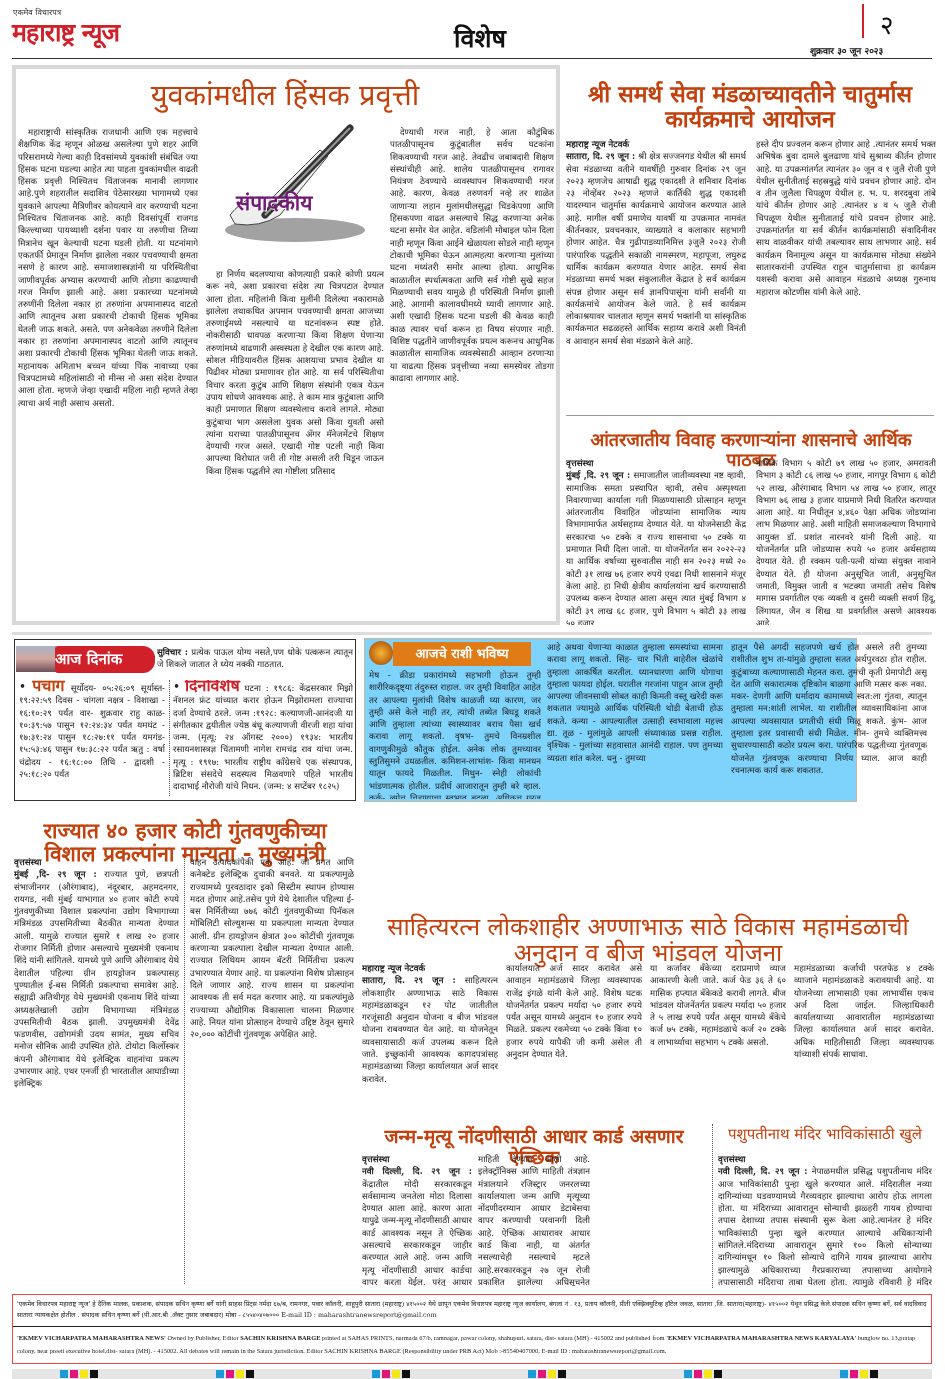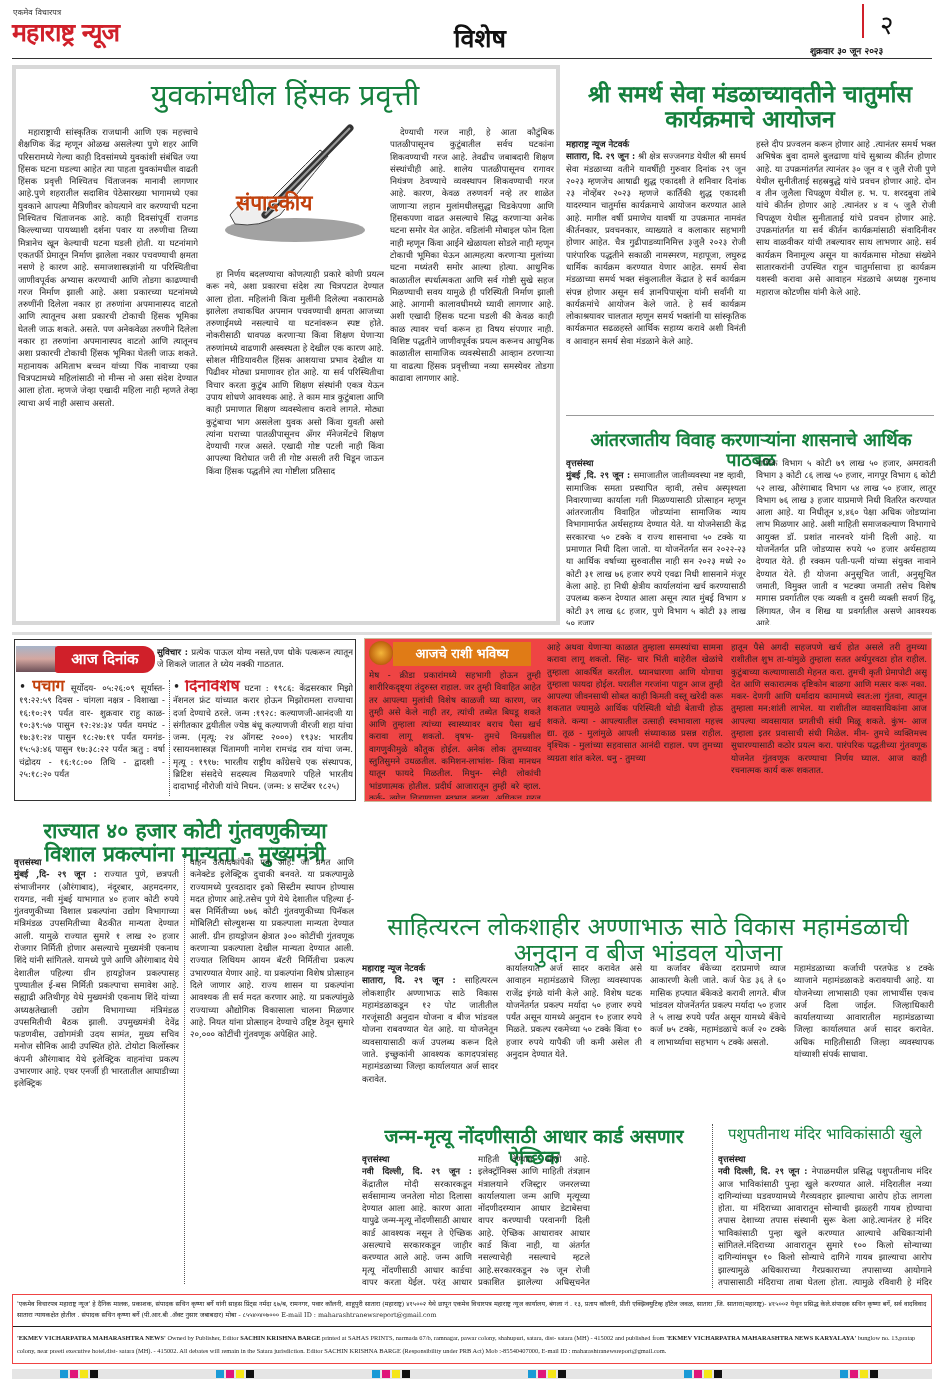--- a/index.html
+++ b/index.html
@@ -1,21 +1,21 @@
 <!DOCTYPE html>
 <html><head>
 <meta charset="utf-8">
 <style>
 *{box-sizing:border-box;margin:0;padding:0}
 html,body{width:945px;height:1379px;background:#fff;overflow:hidden}
 body{font-family:"DejaVu Serif",serif;color:#111;position:relative}
 .abs{position:absolute}
 .txt{font-size:8.6px;line-height:12.3px;text-align:justify;color:#222;overflow:hidden}
 .txt p{text-indent:10px}
-.hd{font-family:"DejaVu Sans",sans-serif;font-weight:bold;color:#15803d;text-align:center;line-height:1.1}
+.hd{font-family:"DejaVu Sans",sans-serif;font-weight:bold;color:#c2410c;text-align:center;line-height:1.1}
 .by{font-weight:bold;font-size:8.6px}
 .box{border:1px solid #333}
 .rule{background:#333}
 .colsep{border-left:1px dotted #555}
 </style>
 </head>
 <body>
 
 <div class="abs" style="left:0;top:0;width:945px;height:58px">
   <div class="abs" style="left:13px;top:6px;font-size:8px;color:#333;font-family:'DejaVu Sans',sans-serif">एकमेव विचारपत्र</div>
@@ -30,21 +30,21 @@
 <div class="abs" style="left:12px;top:65px;width:548px;height:560px;border:4px solid #d8d8d8;background:#fff"></div>
 <div class="abs hd" style="left:95px;top:80px;width:380px;font-size:29px;font-weight:normal">युवकांमधील हिंसक प्रवृत्ती</div>
 <div class="abs" style="left:210px;top:120px;width:155px;height:135px">
   <svg width="155" height="135" viewBox="0 0 155 135">
     <ellipse cx="85" cy="110" rx="70" ry="12" fill="#555" opacity="0.55"></ellipse>
     <path d="M20 95 Q40 70 60 80 Q80 60 110 30 L118 36 Q90 70 70 95 Q50 108 25 104 Z" fill="#eee" stroke="#444" stroke-width="1"></path>
     <line x1="55" y1="95" x2="140" y2="8" stroke="#333" stroke-width="7" stroke-linecap="round"></line>
     <line x1="55" y1="95" x2="140" y2="8" stroke="#999" stroke-width="2"></line>
   </svg>
 </div>
-<div class="abs" style="left:236px;top:188px;font-size:21px;font-weight:bold;color:#c2410c;font-family:Liberation Mono, monospace;text-shadow:1px 1px 0 #fff">संपादकीय</div>
+<div class="abs" style="left:236px;top:188px;font-size:21px;font-weight:bold;color:#701a75;font-family:Liberation Mono, monospace;text-shadow:1px 1px 0 #fff">संपादकीय</div>
 <div class="abs txt" style="left:18px;top:126px;width:180px;height:492px">
     <p>महाराष्ट्राची सांस्कृतिक राजधानी आणि एक महत्त्वाचे शैक्षणिक केंद्र म्हणून ओळख असलेल्या पुणे शहर आणि परिसरामध्ये गेल्या काही दिवसांमध्ये युवकांशी संबंधित ज्या हिंसक घटना घडल्या आहेत त्या पाहता युवकांमधील वाढती हिंसक प्रवृत्ती निश्चितच चिंताजनक मानावी लागणार आहे.पुणे शहरातील सदाशिव पेठेसारख्या भागामध्ये एका युवकाने आपल्या मैत्रिणीवर कोयत्याने वार करण्याची घटना निश्चितच चिंताजनक आहे. काही दिवसांपूर्वी राजगड किल्ल्याच्या पायथ्याशी दर्शना पवार या तरुणीचा तिच्या मित्रानेच खून केल्याची घटना घडली होती. या घटनांमागे एकतर्फी प्रेमातून निर्माण झालेला नकार पचवण्याची क्षमता नसणे हे कारण आहे. समाजशास्त्रज्ञांनी या परिस्थितीचा जाणीवपूर्वक अभ्यास करण्याची आणि तोडगा काढण्याची गरज निर्माण झाली आहे. अशा प्रकारच्या घटनांमध्ये तरुणींनी दिलेला नकार हा तरुणांना अपमानास्पद वाटतो आणि त्यातूनच अशा प्रकारची टोकाची हिंसक भूमिका घेतली जाऊ शकते. असते. पण अनेकवेळा तरुणीने दिलेला नकार हा तरुणांना अपमानास्पद वाटतो आणि त्यातूनच अशा प्रकारची टोकाची हिंसक भूमिका घेतली जाऊ शकते. महानायक अमिताभ बच्चन यांच्या पिंक नावाच्या एका चित्रपटामध्ये महिलांसाठी नो मीन्स नो असा संदेश देण्यात आला होता. म्हणजे जेव्हा एखादी महिला नाही म्हणते तेव्हा त्याचा अर्थ नाही असाच असतो.</p>
   </div>
 <div class="abs txt" style="left:206px;top:268px;width:178px;height:350px">
     <p>हा निर्णय बदलण्याचा कोणत्याही प्रकारे कोणी प्रयत्न करू नये, अशा प्रकारचा संदेश त्या चित्रपटात देण्यात आला होता. महिलांनी किंवा मुलींनी दिलेल्या नकारामळे झालेला तथाकथित अपमान पचवण्याची क्षमता आजच्या तरुणाईमध्ये नसल्याचे या घटनांवरून स्पष्ट होते. नोकरीसाठी धावपळ करणाऱ्या किंवा शिक्षण घेणाऱ्या तरुणांमध्ये वाढणारी अस्वस्थता हे देखील एक कारण आहे. सोशल मीडियावरील हिंसक आशयाचा प्रभाव देखील या पिढीवर मोठ्या प्रमाणावर होत आहे. या सर्व परिस्थितीचा विचार करता कुटुंब आणि शिक्षण संस्थांनी एकत्र येऊन उपाय शोधणे आवश्यक आहे. ते काम मात्र कुटुंबाला आणि काही प्रमाणात शिक्षण व्यवस्थेलाच करावे लागते. मोठ्या कुटुंबाचा भाग असलेला युवक असो किंवा युवती असो त्यांना घराच्या पातळीपासूनच अँगर मॅनेजमेंटचे शिक्षण देण्याची गरज असते. एखादी गोष्ट पटली नाही किंवा आपल्या विरोधात जरी ती गोष्ट असली तरी चिडून जाऊन किंवा हिंसक पद्धतीने त्या गोष्टीला प्रतिसाद</p>
   </div>
 <div class="abs txt" style="left:390px;top:126px;width:164px;height:492px">
     <p>देण्याची गरज नाही, हे आता कौटुंबिक पातळीपासूनच कुटुंबातील सर्वच घटकांना शिकवण्याची गरज आहे. तेवढीच जबाबदारी शिक्षण संस्थांचीही आहे. शालेय पातळीपासूनच रागावर नियंत्रण ठेवण्याचे व्यवस्थापन शिकवण्याची गरज आहे. कारण, केवळ तरुणवर्ग नव्हे तर शाळेत जाणाऱ्या लहान मुलांमधीलसुद्धा चिडकेपणा आणि हिंसकपणा वाढत असल्याचे सिद्ध करणाऱ्या अनेक घटना समोर येत आहेत. वडिलांनी मोबाइल फोन दिला नाही म्हणून किंवा आईने खेळायला सोडले नाही म्हणून टोकाची भूमिका घेऊन आत्महत्या करणाऱ्या मुलांच्या घटना मध्यंतरी समोर आल्या होत्या. आधुनिक काळातील स्पर्धात्मकता आणि सर्व गोष्टी सुखे सहज मिळण्याची सवय यामुळे ही परिस्थिती निर्माण झाली आहे. आगामी कालावधीमध्ये घ्यावी लागणार आहे. अशी एखादी हिंसक घटना घडली की केवळ काही काळ त्यावर चर्चा करून हा विषय संपणार नाही. विशिष्ट पद्धतीने जाणीवपूर्वक प्रयत्न करूनच आधुनिक काळातील सामाजिक व्यवस्थेसाठी आव्हान ठरणाऱ्या या वाढत्या हिंसक प्रवृत्तीच्या नव्या समस्येवर तोडगा काढावा लागणार आहे.</p>
   </div>
 
@@ -65,39 +65,39 @@
     <div class="by">वृत्तसंस्था</div>
     <span class="by">मुंबई ,दि. २९ जून :</span>
     <span>समाजातील जातीव्यवस्था नष्ट व्हावी, सामाजिक समता प्रस्थापित व्हावी, तसेच अस्पृश्यता निवारणाच्या कार्याला गती मिळण्यासाठी प्रोत्साहन म्हणून आंतरजातीय विवाहित जोडप्यांना सामाजिक न्याय विभागामार्फत अर्थसहाय्य देण्यात येते. या योजनेसाठी केंद्र सरकारचा ५० टक्के व राज्य शासनाचा ५० टक्के या प्रमाणात निधी दिला जातो. या योजनेंतर्गत सन २०२२-२३ या आर्थिक वर्षाच्या सुरुवातीस नाही सन २०२३ मध्ये २० कोटी ३१ लाख ७६ हजार रुपये एवढा निधी शासनाने मंजूर केला आहे. हा निधी क्षेत्रीय कार्यालयांना खर्च करण्यासाठी उपलब्ध करून देण्यात आला असून त्यात मुंबई विभाग ४ कोटी ३९ लाख ६८ हजार, पुणे विभाग ५ कोटी ३३ लाख ५० हजार,</span>
   </div>
   <div class="abs txt" style="left:190px;top:0;width:180px;height:168px"><span>नाशिक विभाग ५ कोटी ७९ लाख ५० हजार, अमरावती विभाग ३ कोटी ८६ लाख ५० हजार, नागपूर विभाग ६ कोटी ५२ लाख, औरंगाबाद विभाग ५४ लाख ५० हजार, लातूर विभाग ७६ लाख ३ हजार याप्रमाणे निधी वितरित करण्यात आला आहे. या निधीतून ४,४६० पेक्षा अधिक जोडप्यांना लाभ मिळणार आहे. अशी माहिती समाजकल्याण विभागाचे आयुक्त डॉ. प्रशांत नारनवरे यांनी दिली आहे. या योजनेंतर्गत प्रति जोडप्यास रुपये ५० हजार अर्थसहाय्य देण्यात येते. ही रक्कम पती-पत्नी यांच्या संयुक्त नावाने देण्यात येते. ही योजना अनुसूचित जाती, अनुसूचित जमाती, विमुक्त जाती व भटक्या जमाती तसेच विशेष मागास प्रवर्गातील एक व्यक्ती व दुसरी व्यक्ती सवर्ण हिंदू, लिंगायत, जैन व शिख या प्रवर्गातील असणे आवश्यक आहे.</span></div>
 </div>
 <div class="abs" style="left:12px;top:632px;width:920px;height:3px;background:#ddd"></div>
 
 <div class="abs box" style="left:14px;top:639px;width:342px;height:162px">
   <div class="abs" style="left:1px;top:6px;width:40px;height:26px;background:linear-gradient(180deg,#a7b4c8 0%,#d4a7a0 50%,#6b4f57 100%)"></div>
-  <div class="abs" style="left:40px;top:6px;width:100px;height:27px;background:#d0202a;color:#fff;font-weight:bold;font-size:15px;text-align:center;line-height:27px;border-radius:3px 12px 12px 3px;font-family:'DejaVu Sans',sans-serif">आज दिनांक</div>
+  <div class="abs" style="left:40px;top:6px;width:100px;height:27px;background:#d0202a;color:#fff;font-weight:bold;font-size:15px;text-align:left;line-height:27px;border-radius:3px 12px 12px 3px;font-family:'DejaVu Sans',sans-serif">आज दिनांक</div>
   <div class="abs txt" style="left:142px;top:6px;width:196px;height:28px">
     <span class="by">सुविचार :</span>
     <span>प्रत्येक पाऊल योग्य नसते,पण धोके पत्करून त्यातून जे शिकले जातात ते ध्येय नक्की गाठतात.</span>
   </div>
   <div class="abs txt" style="left:4px;top:40px;width:146px;height:118px">
     <span style="font-size:12px">•</span>
     <span style="color:#c2410c;font-size:16px;font-weight:bold;font-family:'DejaVu Sans',sans-serif">पंचांग</span>
     <span>सूर्योदय- ०५:२६:०९ सूर्यास्त- १९:२२:५९ दिवस - चांगला नक्षत्र - विशाखा - १६:१०:२९ पर्यंत वार- शुक्रवार राहु काळ- १०:३९:५७ पासुन १२:२४:३४ पर्यंत यमघंट - १७:३१:२४ पासुन १८:२७:११ पर्यंत यमगंड- १५:५३:४६ पासुन १७:३८:२२ पर्यंत ऋतु : वर्षा चंद्रोदय - १६:१८:०० तिथि - द्वादशी - २५:१८:२० पर्यंत</span>
   </div>
   <div class="abs colsep" style="left:154px;top:40px;height:116px"></div>
   <div class="abs txt" style="left:158px;top:40px;width:180px;height:118px">
     <span style="font-size:12px">•</span>
     <span style="color:#d0202a;font-size:16px;font-weight:bold;font-family:'DejaVu Sans',sans-serif">दिनविशेष</span>
     <span>घटना : १९८६: केंद्रसरकार मिझो नॅशनल फ्रंट यांच्यात करार होऊन मिझोरामला राज्याचा दर्जा देण्याचे ठरले. जन्म :१९२८: कल्याणजी-आनंदजी या संगीतकार द्वयीतील ज्येष्ठ बंधू कल्याणजी वीरजी शहा यांचा जन्म. (मृत्यू: २४ ऑगस्ट २०००) १९३४: भारतीय रसायनशास्त्रज्ञ चिंतामणी नागेश रामचंद्र राव यांचा जन्म. मृत्यू : १९१७: भारतीय राष्ट्रीय काँग्रेसचे एक संस्थापक, ब्रिटिश संसदेचे सदस्यत्व मिळवणारे पहिले भारतीय दादाभाई नौरोजी यांचे निधन. (जन्म: ४ सप्टेंबर १८२५)</span>
   </div>
 </div>
 
-<div class="abs" style="left:364px;top:638px;width:568px;height:164px;background:#ef4444;border:1px solid #c9b99a">
+<div class="abs" style="left:364px;top:638px;width:493px;height:164px;background:#7dd3fc;border:1px solid #c9b99a">
   <div class="abs" style="left:4px;top:2px;width:24px;height:24px;border-radius:50%;background:radial-gradient(circle,#f4b63a 0%,#c66d12 60%,#8a3d06 100%)"></div>
   <div class="abs" style="left:28px;top:3px;width:138px;height:24px;background:#e07b16;color:#fff;font-weight:bold;font-size:13px;text-align:center;line-height:24px;font-family:'DejaVu Sans',sans-serif">आजचे राशी भविष्य</div>
   <div class="abs txt" style="left:4px;top:30px;width:172px;height:130px"><span>मेष - क्रीडा प्रकारांमध्ये सहभागी होऊन तुम्ही शारीरिकदृष्ट्या तंदुरुस्त राहाल. जर तुम्ही विवाहित आहेत तर आपल्या मुलांची विशेष काळजी घ्या कारण, जर तुम्ही असे केले नाही तर, त्यांची तब्येत बिघडू शकते आणि तुम्हाला त्यांच्या स्वास्थ्यावर बराच पैसा खर्च करावा लागू शकतो. वृषभ- तुमचे विनम्रशील वागणुकीमुळे कौतुक होईल. अनेक लोक तुमच्यावर स्तुतिसुमने उधळतील. कमिशन-लाभांश- किंवा मानधन यातून फायदे मिळतील. मिथुन- स्नेही लोकांची भांडणात्मक होतील. प्रदीर्घ आजारातून तुम्ही बरे व्हाल. कर्क- लगेच चिडण्याचा स्वभाव बदला. अधिकच गरज नसलेली चर्चा टाळा. शांत आणि तणावरहित राहण्याचा प्रयत्न करा, त्यातूनच तुमचा मानसिक कणखरपणा वाढेल. तुमच्या यशाचा मार्ग खुला होत आहे यावर तुम्हाला नजर ठेवण्याची आवश्यकता</span></div>
   <div class="abs txt" style="left:182px;top:2px;width:176px;height:158px"><span>आहे अथवा येणाऱ्या काळात तुम्हाला समस्यांचा सामना करावा लागू शकतो. सिंह- चार भिंती बाहेरील खेळांचे तुम्हाला आकर्षित करतील. ध्यानधारणा आणि योगाचा तुम्हाला फायदा होईल. घरातील गरजांना पाहून आज तुम्ही आपल्या जीवनसाथी सोबत काही किमती वस्तू खरेदी करू शकतात ज्यामुळे आर्थिक परिस्थिती थोडी बेताची होऊ शकते. कन्या - आपल्यातील उत्साही स्वभावाला महत्त्व द्या. तूळ - मुलांमुळे आपली संध्याकाळ प्रसन्न राहील. वृश्चिक - मुलांच्या सहवासात आनंदी राहाल. पण तुमच्या व्यग्रता शांत करेल. धनु - तुमच्या</span></div>
   <div class="abs txt" style="left:366px;top:2px;width:196px;height:158px"><span>हातून पैसे अगदी सहजपणे खर्च होत असले तरी तुमच्या राशीतील शुभ ता-यांमुळे तुम्हाला सतत अर्थपुरवठा होत राहील. कुटुंबाच्या कल्याणासाठी मेहनत करा. तुमची कृती प्रेमापोटी असू देत आणि सकारात्मक दृष्टिकोन बाळगा आणि मत्सर करू नका. मकर- देणगी आणि धर्मादाय कामामध्ये स्वत:ला गुंतवा, त्यातून तुम्हाला मन:शांती लाभेल. या राशीतील व्यावसायिकांना आज आपल्या व्यवसायात प्रगतीची संधी मिळू शकते. कुंभ- आज तुम्हाला इतर प्रवासाची संधी मिळेल. मीन- तुमचे व्यक्तिमत्त्व सुधारण्यासाठी कठोर प्रयत्न करा. पारंपरिक पद्धतीच्या गुंतवणूक योजनेत गुंतवणूक करण्याचा निर्णय घ्याल. आज काही रचनात्मक कार्य करू शकतात.</span></div>
 </div>
 
 <div class="abs hd" style="left:20px;top:820px;width:330px;font-size:21px">राज्यात ४० हजार कोटी गुंतवणुकीच्या विशाल प्रकल्पांना मान्यता - मुख्यमंत्री</div>
 <div class="abs" style="left:14px;top:856px;width:340px;height:430px">
   <div class="abs txt" style="left:0;top:0;width:165px;height:428px">

